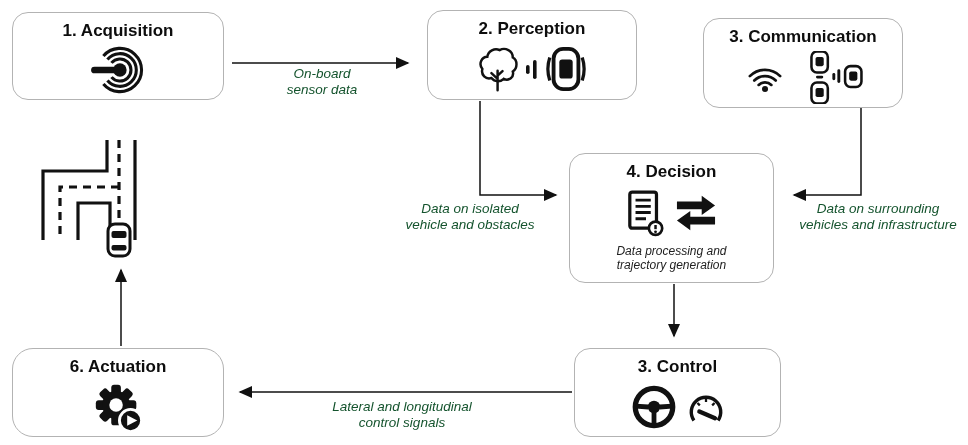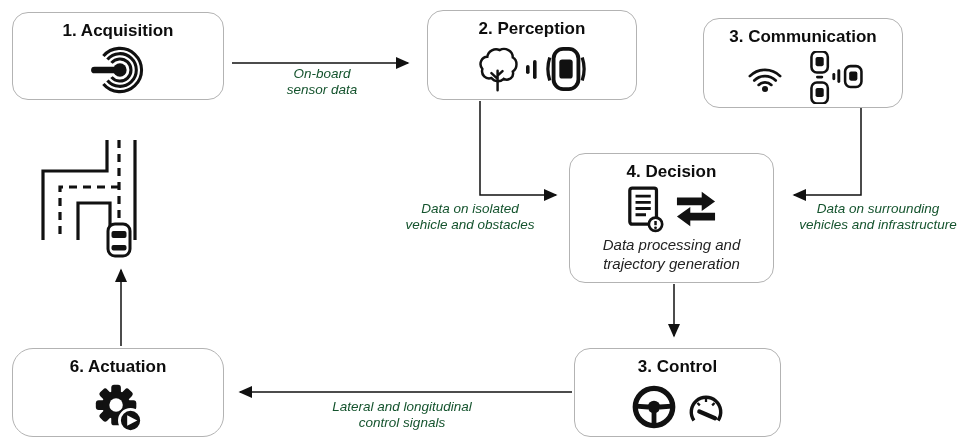--- a/index.html
+++ b/index.html
@@ -6,21 +6,21 @@
   #stage{
     position:relative;width:968px;height:445px;background:#fff;overflow:hidden;
     font-family:"Liberation Sans","DejaVu Sans",sans-serif;color:#111;
   }
   .box{
     position:absolute;border:1.4px solid #b3b3b3;border-radius:16px;background:#fff;
     display:flex;flex-direction:column;align-items:center;box-sizing:border-box;
   }
   .box-title{font-weight:700;font-size:17px;color:#0d0d0d;margin-top:8px;line-height:1.2;}
   .icon-row{display:flex;align-items:center;justify-content:center;flex:1;}
-  .sublabel{font-style:italic;font-size:15px;color:#222;text-align:center;line-height:1.22;margin-bottom:9px;}
+  .sublabel{font-style:italic;font-size:12px;color:#222;text-align:center;line-height:1.22;margin-bottom:9px;}
   .edge-label{
     position:absolute;transform:translateX(-50%);text-align:center;
     font-style:italic;font-size:13.5px;color:#14532d;line-height:1.22;white-space:nowrap;
   }
   #b1{left:12px;top:12px;width:212px;height:88px;}
   #b2{left:427px;top:10px;width:210px;height:90px;}
   #b3{left:703px;top:10px;width:200px;height:90px;margin-top:8px;}
   #b4{left:569px;top:153px;width:205px;height:130px;}
   #b5{left:574px;top:348px;width:207px;height:89px;}
   #b6{left:12px;top:348px;width:212px;height:89px;border-radius:21px;}

